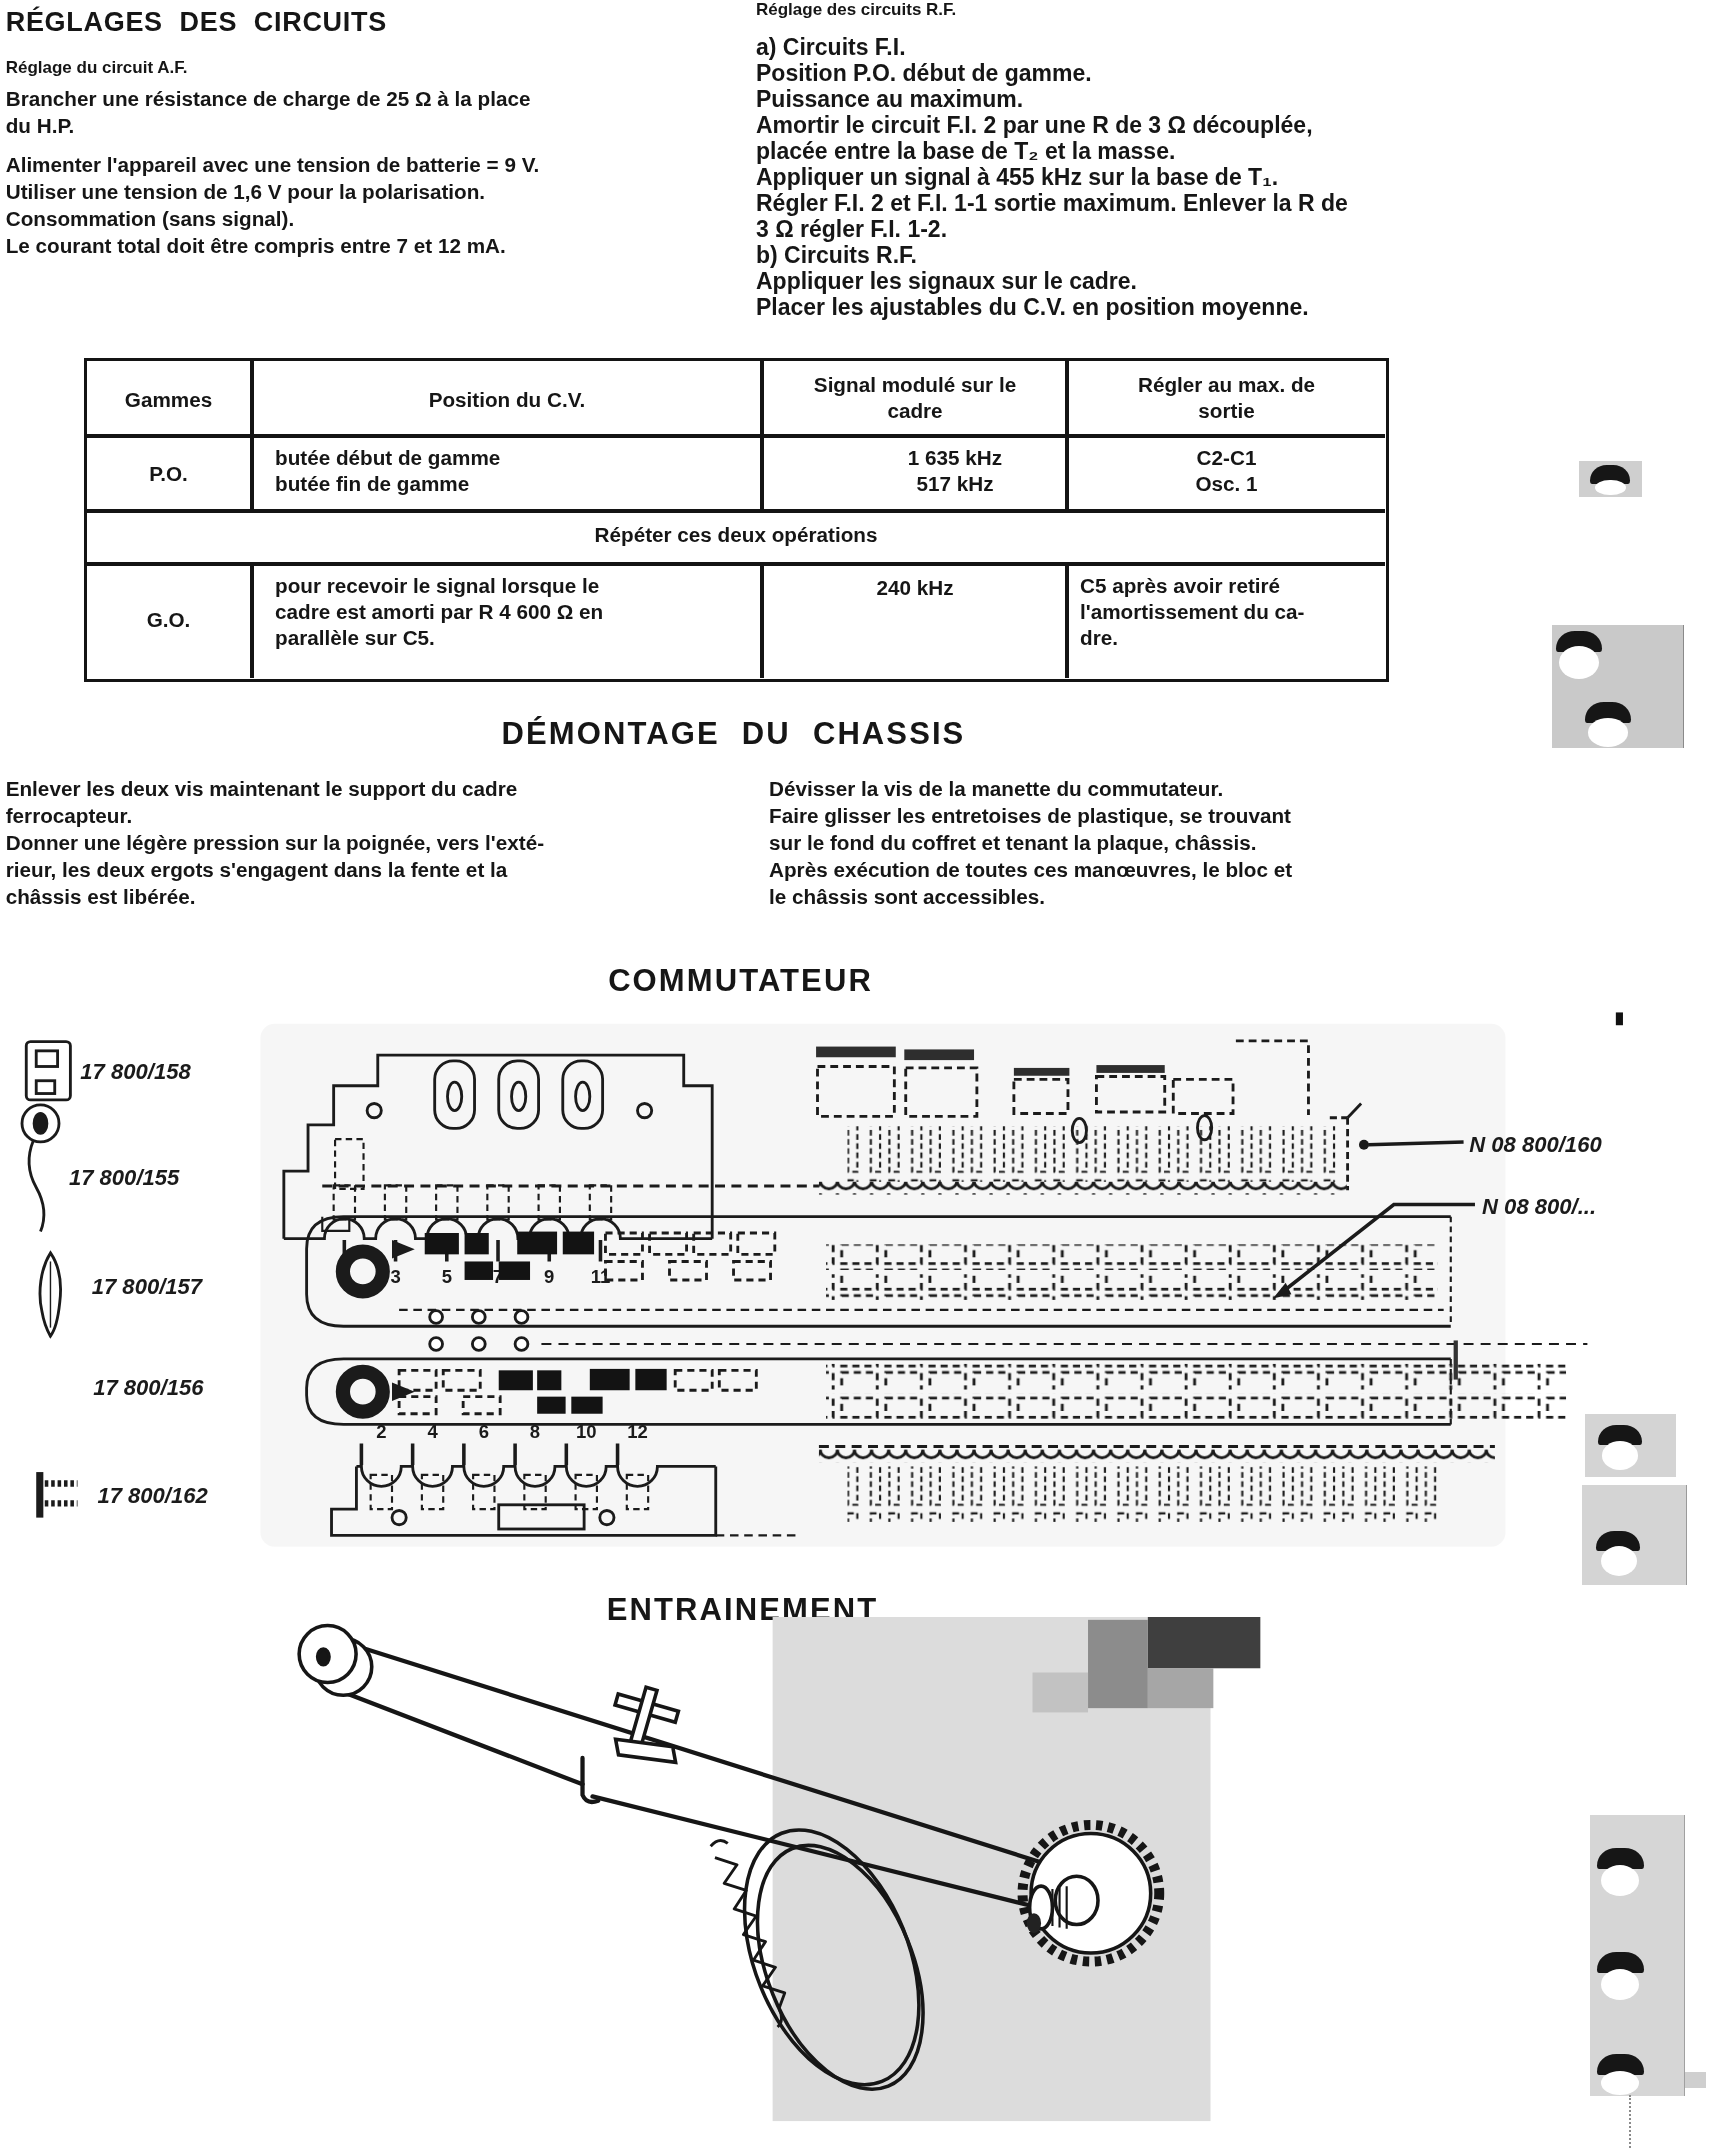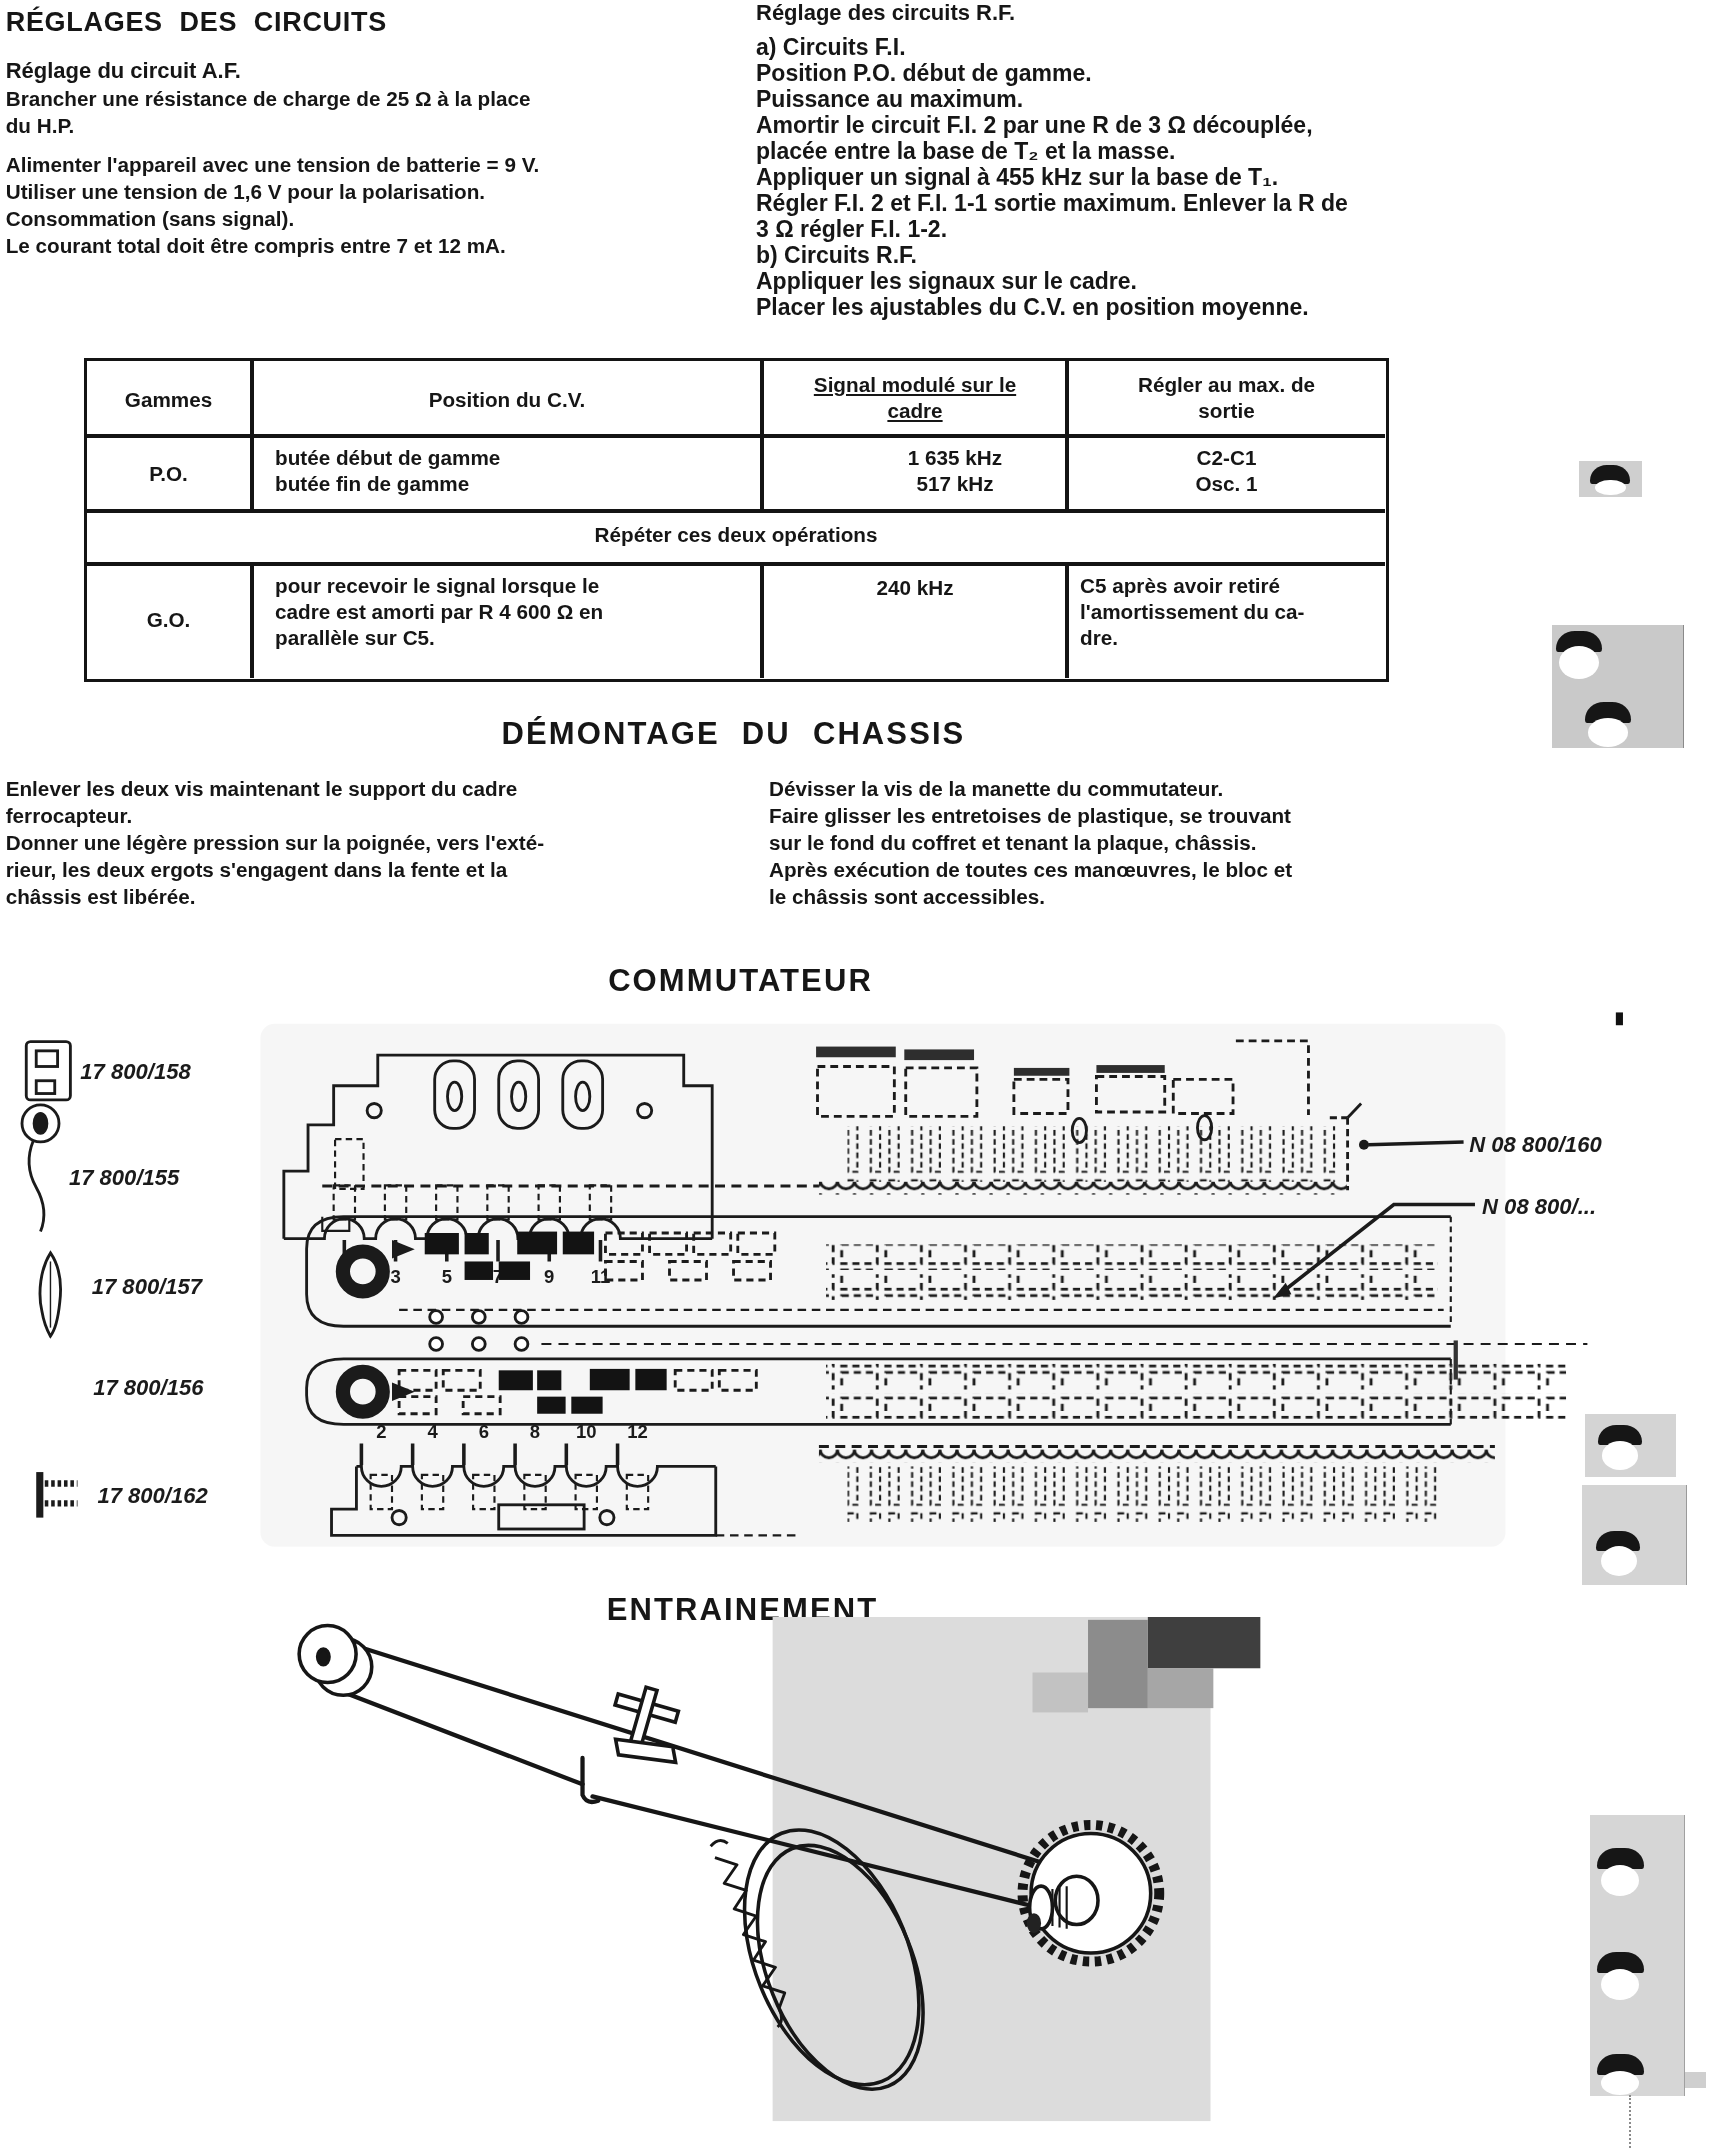--- a/index.html
+++ b/index.html
@@ -1,20 +1,20 @@
 <!DOCTYPE html>
 <html style="font-size:11.4px"><head>
 <meta charset="utf-8">
 <style>
   html,body{margin:0;padding:0;background:#e8e8e8;}
   .page{position:relative;width:1709px;height:2151px;background:#ffffff;overflow:hidden;
         font-family:"Liberation Sans",sans-serif;color:#161616;}
   .abs{position:absolute;}
   .h1{font-size:27px;font-weight:700;letter-spacing:0.7px;word-spacing:8.5px;white-space:nowrap;}
-  .h2{font-size:22px;font-weight:700;white-space:nowrap;}
+  .h2{font-size:17px;font-weight:700;white-space:nowrap;}
   .sec-title{font-size:31px;font-weight:700;letter-spacing:2.1px;word-spacing:11.4px;text-align:center;white-space:nowrap;}
   .txt{font-size:20.7px;font-weight:700;line-height:27px;}
   .txt .ln{white-space:nowrap;}
   .txt-r{font-size:23px;font-weight:700;line-height:26px;}
   .txt-r .ln{white-space:nowrap;}
   
   .tbl{position:absolute;left:84px;top:358px;width:1305px;height:324px;border:3.6px solid #141414;box-sizing:border-box;}
   .tl{position:absolute;background:#141414;}
   .cell{position:absolute;font-size:20.7px;font-weight:700;line-height:26px;}
   .cell .ln{white-space:nowrap;}
@@ -68,21 +68,21 @@
     <div class="tl" style="left:978px;top:0;width:3.6px;height:148px;"></div>
     <div class="tl" style="left:163px;top:201px;width:3.6px;height:116px;"></div>
     <div class="tl" style="left:673px;top:201px;width:3.6px;height:116px;"></div>
     <div class="tl" style="left:978px;top:201px;width:3.6px;height:116px;"></div>
     <div class="tl" style="left:0;top:73px;width:1298px;height:4.3px;"></div>
     <div class="tl" style="left:0;top:148px;width:1298px;height:4.3px;"></div>
     <div class="tl" style="left:0;top:201px;width:1298px;height:4.3px;"></div>
 
     <div class="cell ctr" style="left:0;top:26px;width:163px;">Gammes</div>
     <div class="cell ctr" style="left:167px;top:26px;width:506px;">Position du C.V.</div>
-    <div class="cell ctr" style="left:677px;top:11.4px;width:302px;text-decoration:underline;">
+    <div class="cell ctr" style="left:677px;top:11.4px;width:302px;">
       <div class="ln">Signal modulé sur le</div>
       <div class="ln">cadre</div>
     </div>
     <div class="cell ctr" style="left:982px;top:11.4px;width:315px;">
       <div class="ln">Régler au max. de</div>
       <div class="ln">sortie</div>
     </div>
 
     <div class="cell ctr" style="left:0;top:100px;width:163px;">P.O.</div>
     <div class="cell" style="left:188px;top:84px;width:485px;">

